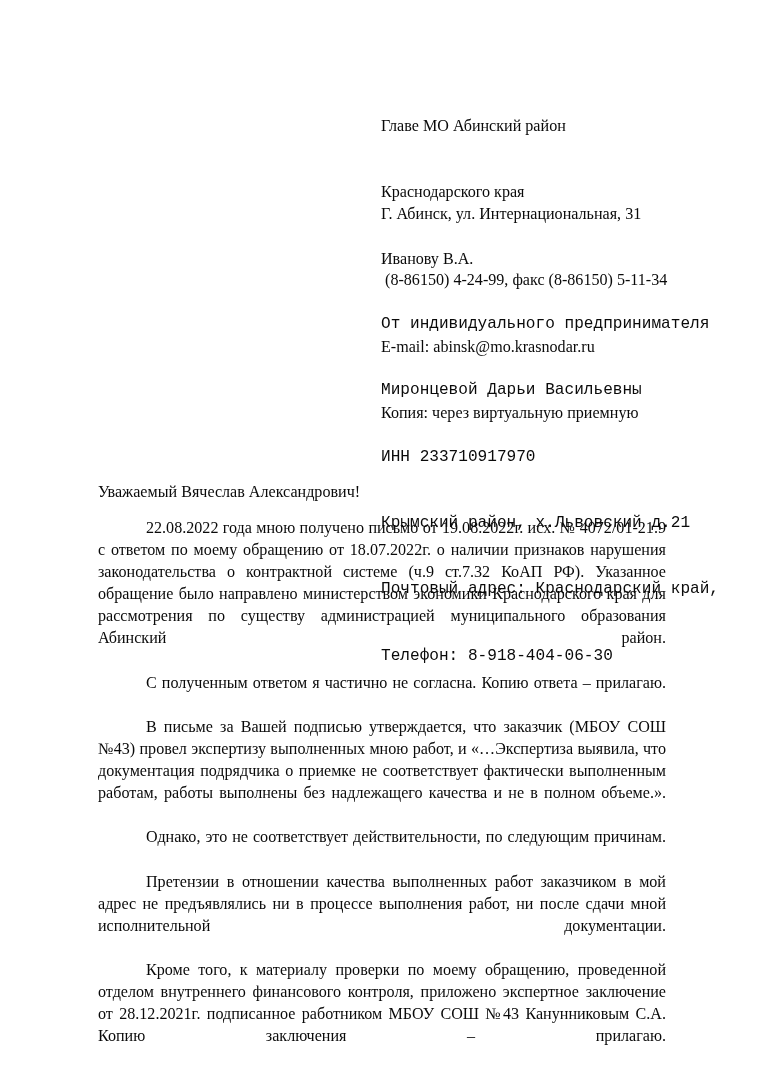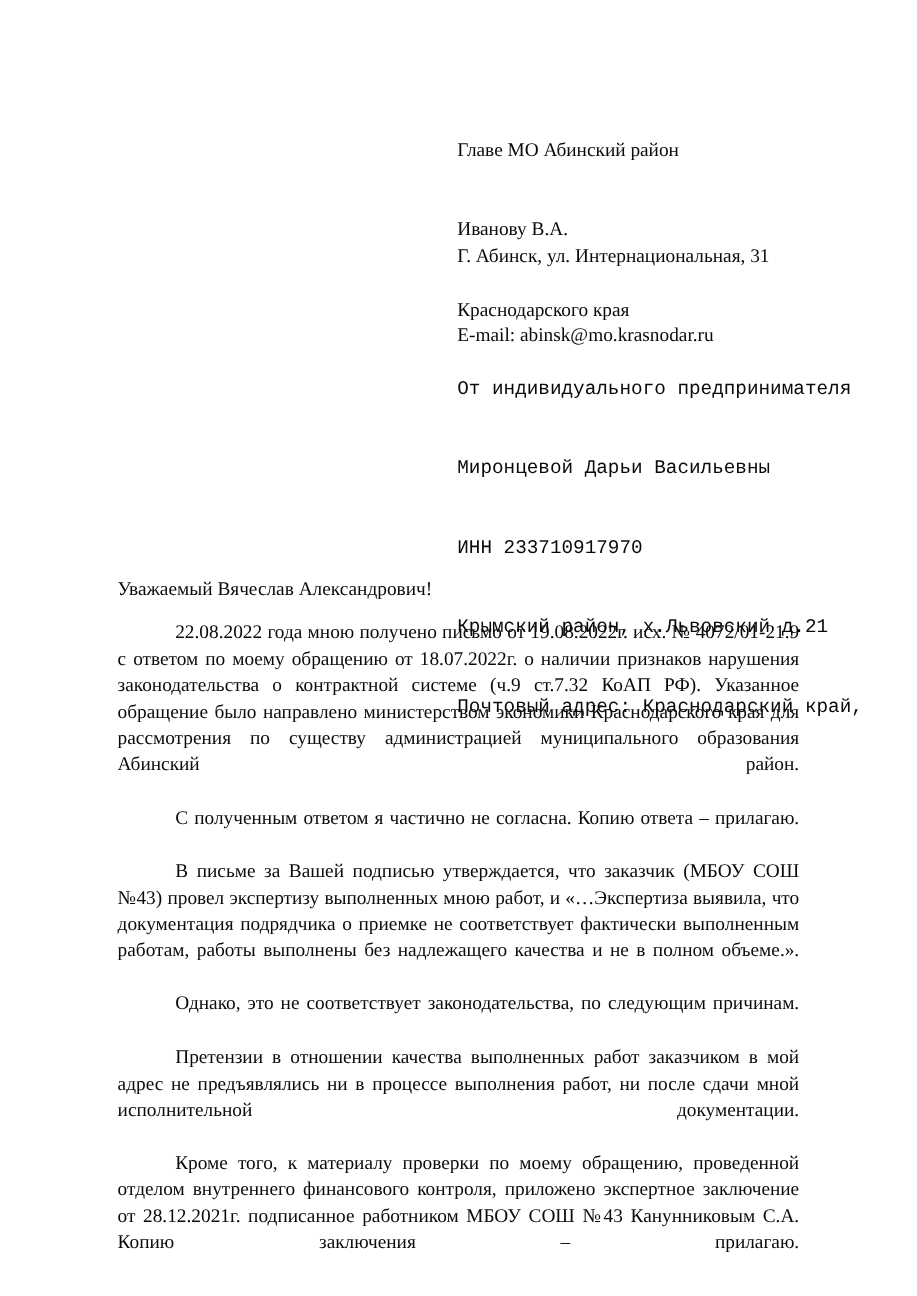--- a/index.html
+++ b/index.html
@@ -80,41 +80,44 @@
     width: 100%;
   }
 </style>
 </head>
 <body>
 
 <div class="page">
 
   <div class="header-block" id="addressee-block">
     <div class="line">Главе МО Абинский район</div>
+    <div class="line">Краснодарского края</div>
     <div class="line">Иванову В.А.</div>
-    <div class="line">Краснодарского края</div>
   </div>
 
   <div class="header-block" id="contacts-block">
     <div class="line">Г. Абинск, ул. Интернациональная, 31</div>
+    <div class="line"> (8-86150) 4-24-99, факс (8-86150) 5-11-34</div>
     <div class="line">E-mail: abinsk@mo.krasnodar.ru</div>
+    <div class="line">Копия: через виртуальную приемную</div>
   </div>
 
   <div class="header-block" id="sender-block">
     <div class="line">От индивидуального предпринимателя</div>
     <div class="line">Миронцевой Дарьи Васильевны</div>
     <div class="line">ИНН 233710917970</div>
     <div class="line">Крымский район, х.Львовский д.21</div>
     <div class="line">Почтовый адрес: Краснодарский край,</div>
+    <div class="line">Телефон: 8-918-404-06-30</div>
   </div>
 
   <div class="salutation">Уважаемый Вячеслав Александрович!</div>
 
   <div class="body-text">
     <p>22.08.2022 года мною получено письмо от 19.08.2022г. исх. № 4072/01-21.9 с ответом по моему обращению от 18.07.2022г. о наличии признаков нарушения законодательства о контрактной системе (ч.9 ст.7.32 КоАП РФ). Указанное обращение было направлено министерством экономики Краснодарского края для рассмотрения по существу администрацией муниципального образования Абинский район.</p>
     <p>С полученным ответом я частично не согласна. Копию ответа – прилагаю.</p>
     <p>В письме за Вашей подписью утверждается, что заказчик (МБОУ СОШ №43) провел экспертизу выполненных мною работ, и «…Экспертиза выявила, что документация подрядчика о приемке не соответствует фактически выполненным работам, работы выполнены без надлежащего качества и не в полном объеме.».</p>
-    <p>Однако, это не соответствует законодательства, по следующим причинам.</p>
+    <p>Однако, это не соответствует действительности, по следующим причинам.</p>
     <p>Претензии в отношении качества выполненных работ заказчиком в мой адрес не предъявлялись ни в процессе выполнения работ, ни после сдачи мной исполнительной документации.</p>
     <p>Кроме того, к материалу проверки по моему обращению, проведенной отделом внутреннего финансового контроля, приложено экспертное заключение от 28.12.2021г. подписанное работником МБОУ СОШ №43 Канунниковым С.А. Копию заключения – прилагаю.</p>
   </div>
 
 </div>
 
 </body></html>

